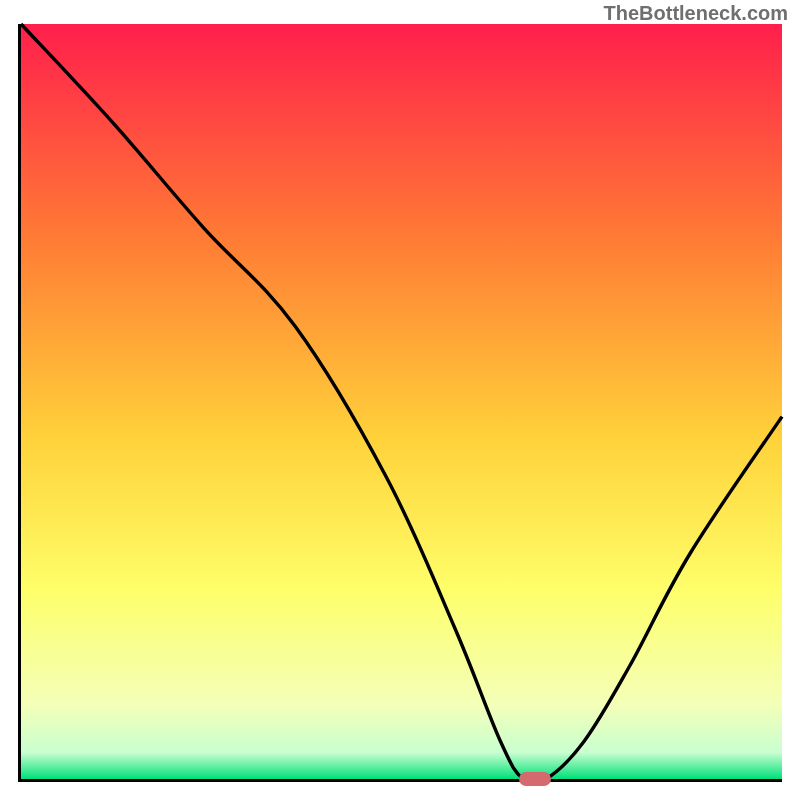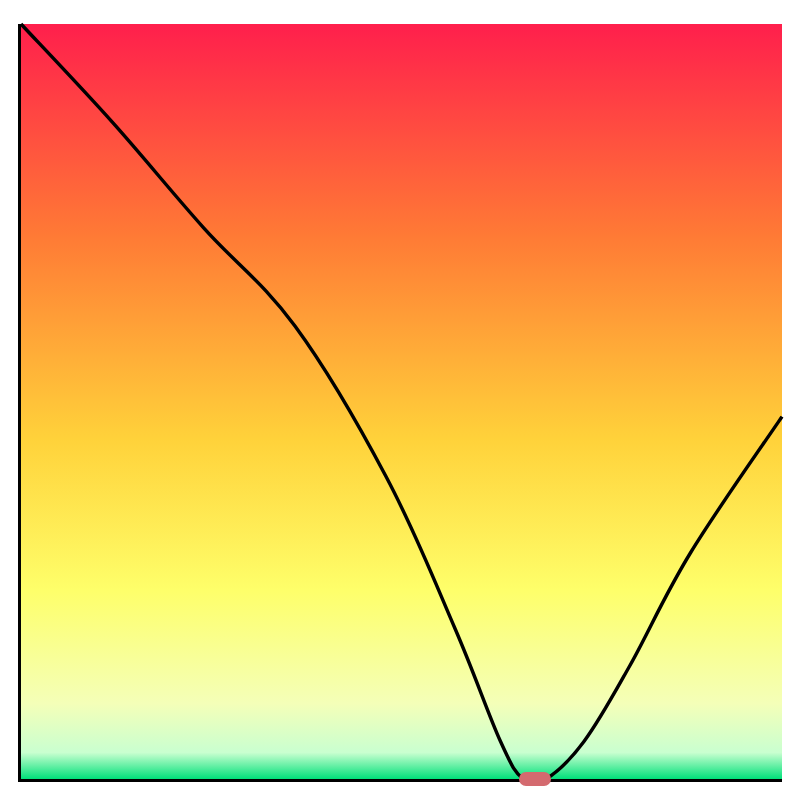--- a/index.html
+++ b/index.html
@@ -57,20 +57,21 @@
     width: 100%;
     height: 100%;
     overflow: visible;
   }
 </style>
 </head>
 <body>
 
 <div class="chart-wrap">
 
+  <div class="attribution">TheBottleneck.com</div>
 
   <div class="plot-area">
 
     <svg class="bg-gradient" viewBox="0 0 100 100" preserveAspectRatio="none">
       <defs>
         <linearGradient id="bg" x1="0" y1="0" x2="0" y2="1">
             <stop offset="0%" stop-color="#ff1f4c"></stop>
             <stop offset="28.000000000000004%" stop-color="#ff7a35"></stop>
             <stop offset="55.00000000000001%" stop-color="#ffd23a"></stop>
             <stop offset="75%" stop-color="#feff6a"></stop>

